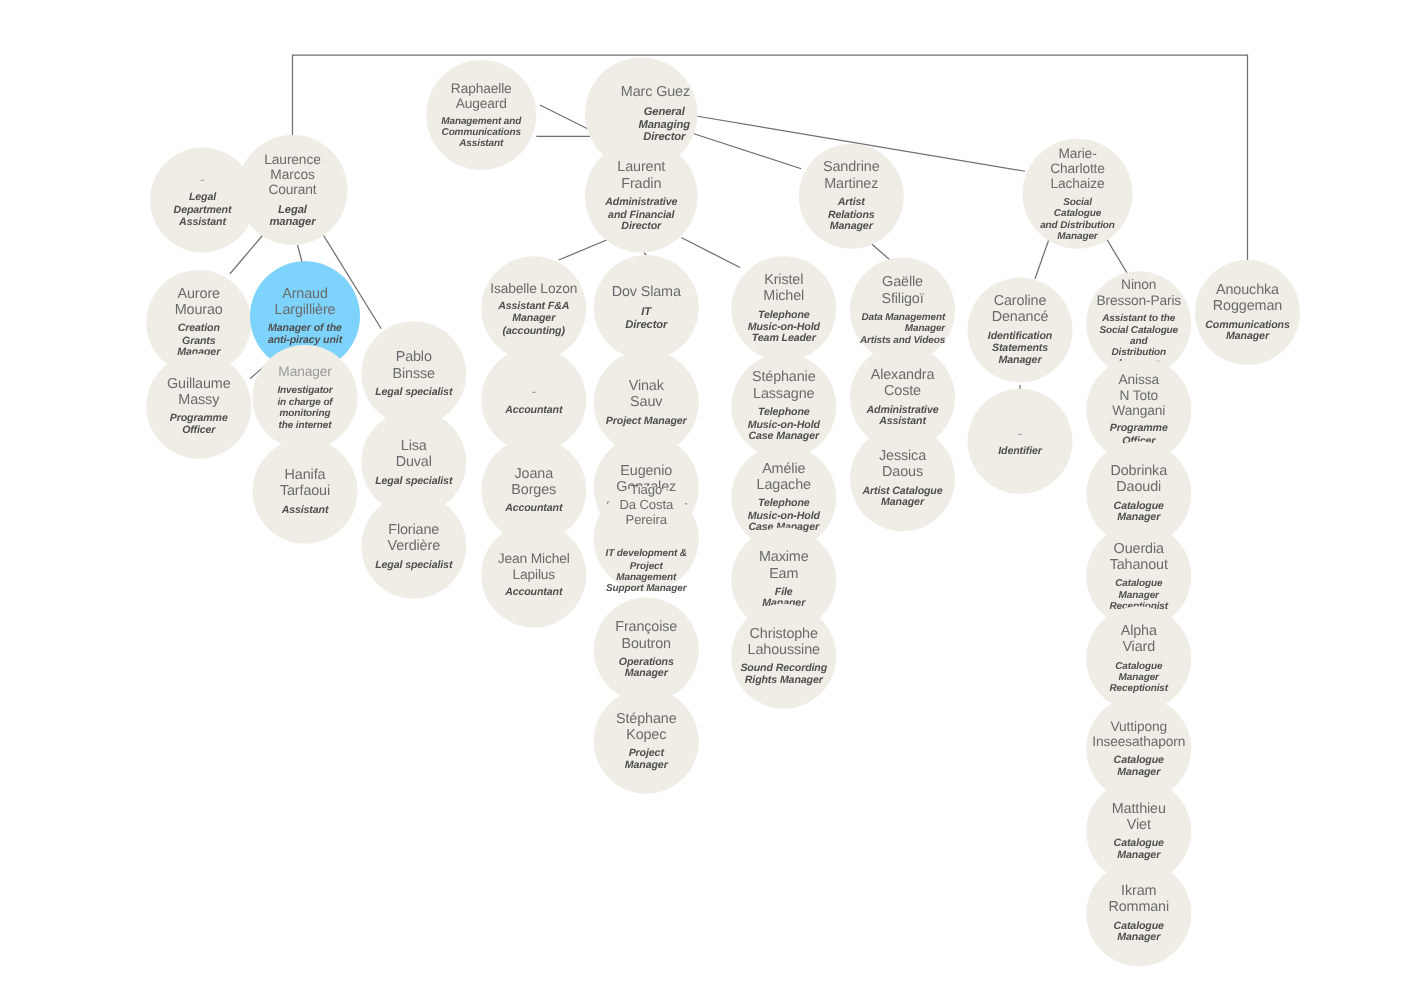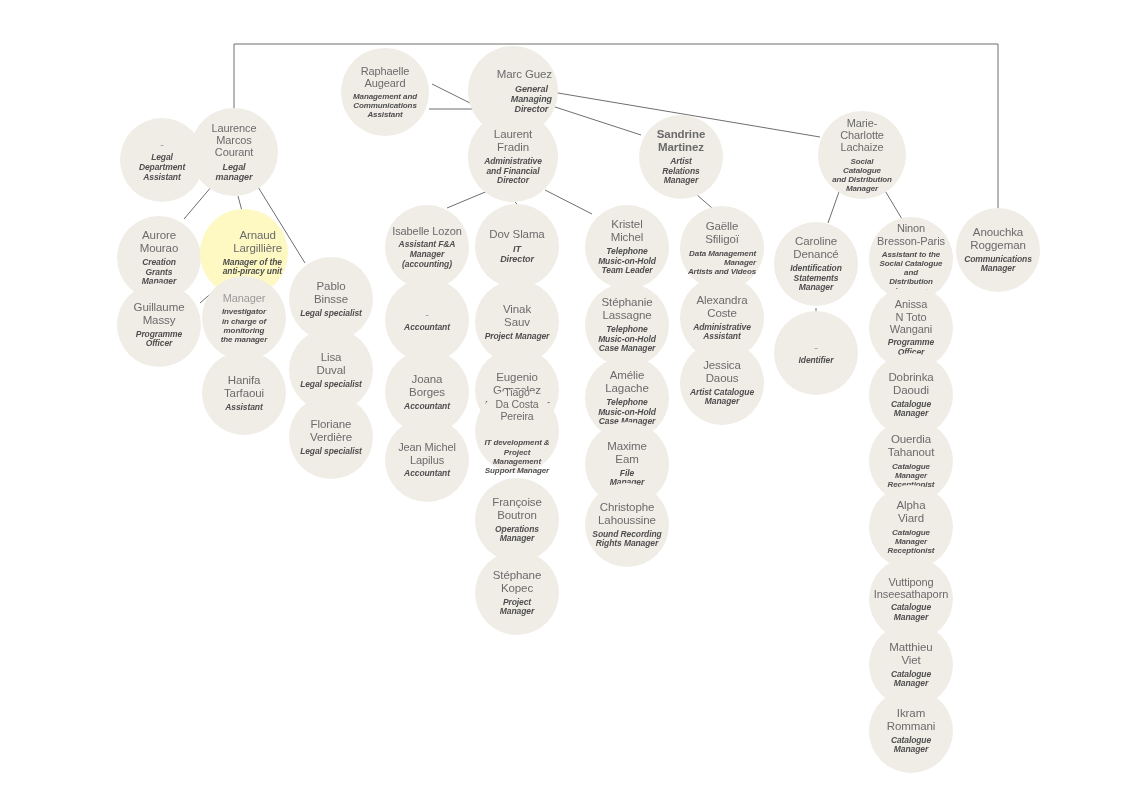--- a/index.html
+++ b/index.html
@@ -111,32 +111,32 @@
         <div class="node-title" style="font-size: 8.5px;">Creation
 Grants
 Manager</div>
       </div>
       <div class="node" style="left: 117px; top: 283px; width: 84px; height: 84px; background: rgb(240, 237, 231);">
         <div class="node-name" style="font-size: 11.5px;">Guillaume
 Massy</div>
         <div class="node-title" style="font-size: 8.5px;">Programme
 Officer</div>
       </div>
-      <div class="node" style="left: 200px; top: 209px; width: 88px; height: 88px; background: #fef9c3; align-items: flex-end;">
+      <div class="node" style="left: 200px; top: 209px; width: 88px; height: 88px; background: #7dd3fc;">
         <div class="node-name" style="font-size: 11.5px;">Arnaud
 Largillière</div>
         <div class="node-title" style="font-size: 8.5px;">Manager of the
 anti-piracy unit</div>
       </div>
       <div class="node placeholder" style="left: 202px; top: 276px; width: 84px; height: 84px; background: rgb(240, 237, 231);">
         <div class="node-name" style="font-size: 11px;">Manager</div>
         <div class="node-title" style="font-size: 8px;">Investigator
 in charge of
 monitoring
-the manager</div>
+the internet</div>
       </div>
       <div class="node" style="left: 202px; top: 351px; width: 84px; height: 84px; background: rgb(240, 237, 231);">
         <div class="node-name" style="font-size: 11.5px;">Hanifa
 Tarfaoui</div>
         <div class="node-title" style="font-size: 8.5px;">Assistant</div>
       </div>
       <div class="node" style="left: 289px; top: 257px; width: 84px; height: 84px; background: rgb(240, 237, 231);">
         <div class="node-name" style="font-size: 11.5px;">Pablo
 Binsse</div>
         <div class="node-title" style="font-size: 8.5px;">Legal specialist</div>
@@ -239,21 +239,21 @@
         <div class="node-title" style="font-size: 8.5px;">File
 Manager</div>
       </div>
       <div class="node" style="left: 585px; top: 483px; width: 84px; height: 84px; background: rgb(240, 237, 231);">
         <div class="node-name" style="font-size: 11.5px; text-align: center;">Christophe
 Lahoussine</div>
         <div class="node-title" style="font-size: 8.5px;">Sound Recording
 Rights Manager</div>
       </div>
       <div class="node" style="left: 639px; top: 115px; width: 84px; height: 84px; background: rgb(240, 237, 231);">
-        <div class="node-name" style="font-size: 11.5px; font-weight: bold;">Sandrine
+        <div class="node-name" style="font-size: 11.5px;">Sandrine
 Martinez</div>
         <div class="node-title" style="font-size: 8.5px;">Artist
 Relations
 Manager</div>
       </div>
       <div class="node" style="left: 680px; top: 206px; width: 84px; height: 84px; background: rgb(240, 237, 231);">
         <div class="node-name" style="font-size: 11.5px;">Gaëlle
 Sfiligoï</div>
         <div class="node-title" style="font-size: 8px; text-align: right;">Data Management
 Manager

